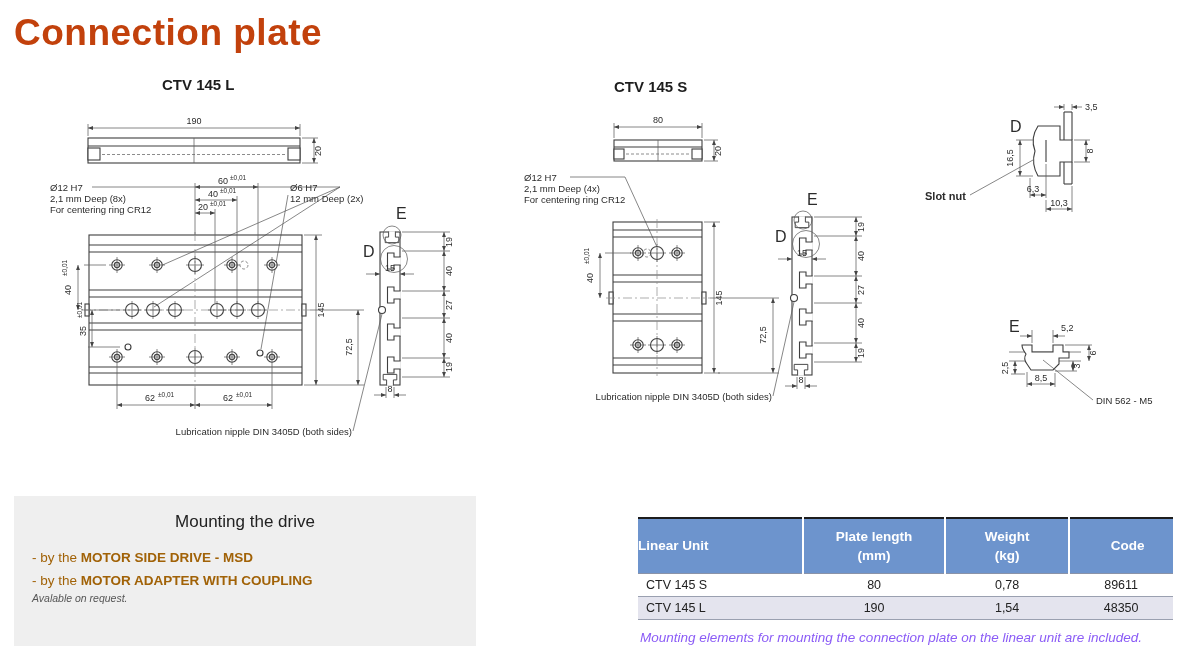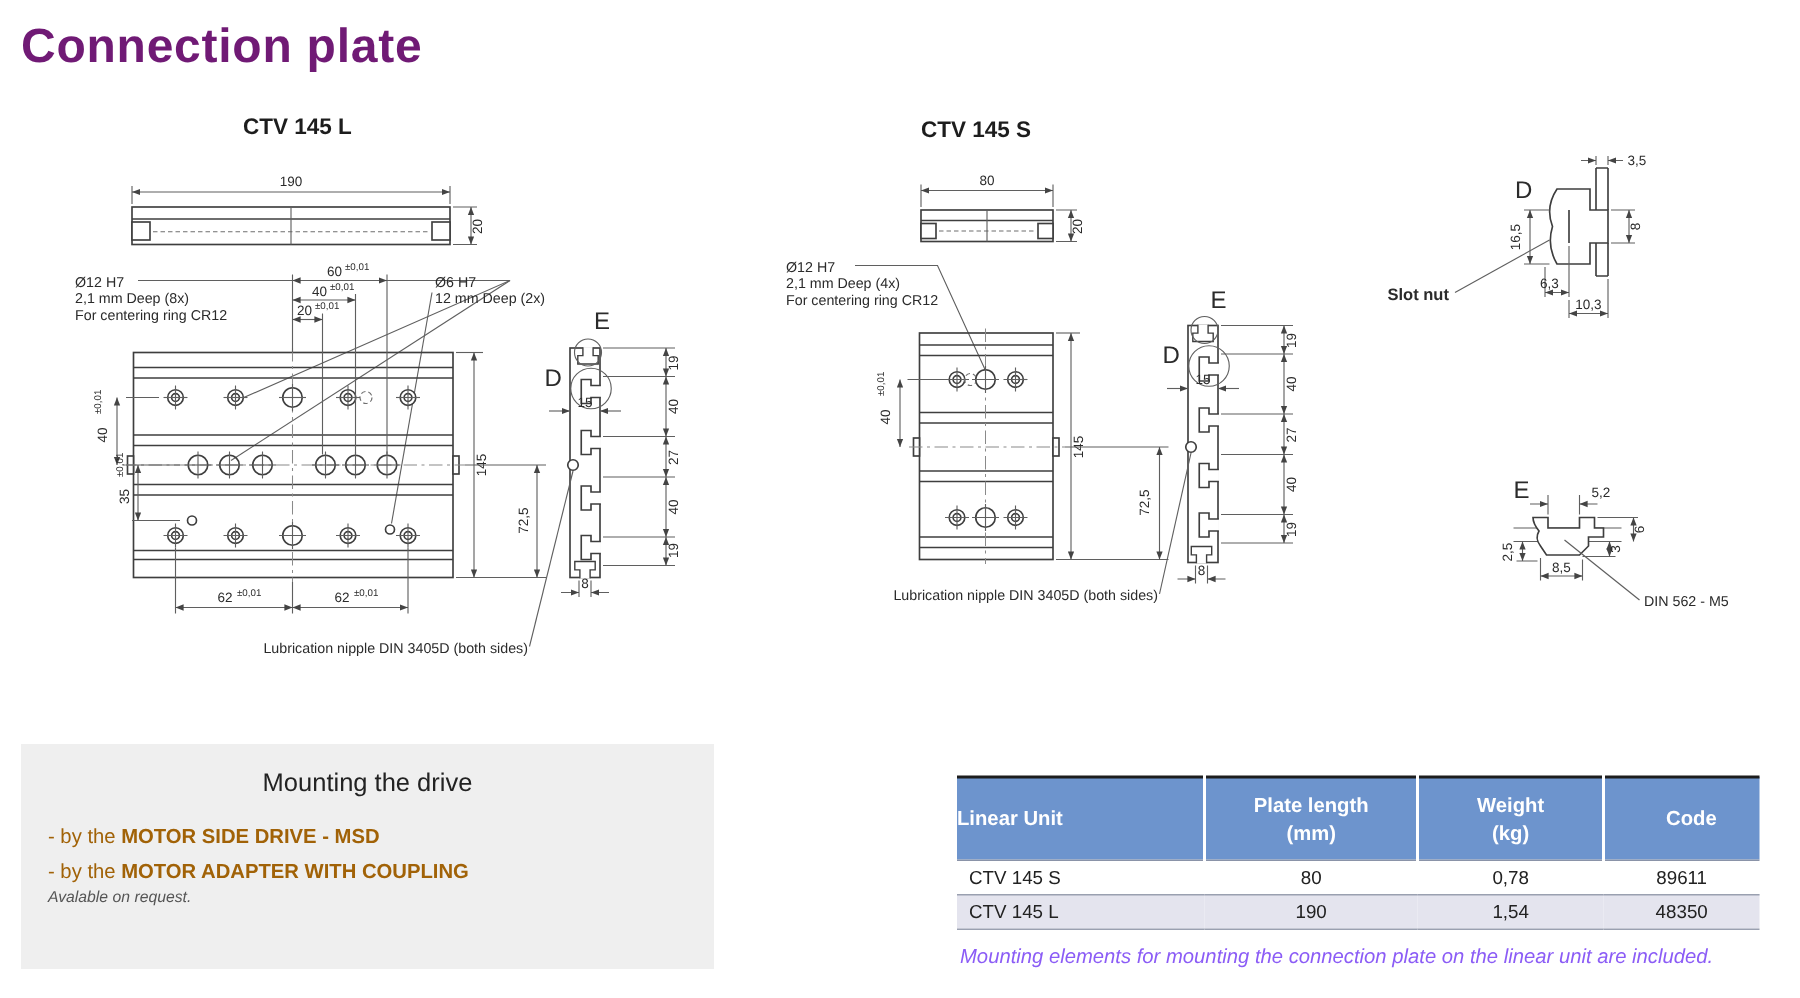--- a/index.html
+++ b/index.html
@@ -1,18 +1,18 @@
 <!DOCTYPE html>
 <html><head>
 <meta charset="utf-8">
 <style>
   * { margin:0; padding:0; box-sizing:border-box; }
   html,body { width:1200px; height:665px; background:#fff; font-family:"Liberation Sans", sans-serif; color:#1a1a1a; overflow:hidden; }
   .abs { position:absolute; }
-  #page-title { left:14px; top:12px; font-size:32px; font-weight:bold; letter-spacing:.5px; color:#701a75; }
+  #page-title { left:14px; top:12px; font-size:37px; font-weight:bold; letter-spacing:.5px; color:#c2410c; }
   .dwg-title { font-size:15px; font-weight:bold; color:#1d1d1d; }
   #title-l { left:162px; top:76px; }
   #title-s { left:614px; top:78px; }
   #svg-l { left:40px; top:95px; }
   #svg-s { left:515px; top:95px; }
   #svg-d { left:920px; top:100px; }
   #svg-e { left:985px; top:300px; }
 
   
   .ol  { fill:none; stroke:#3e3e3e; stroke-width:1.1; }

